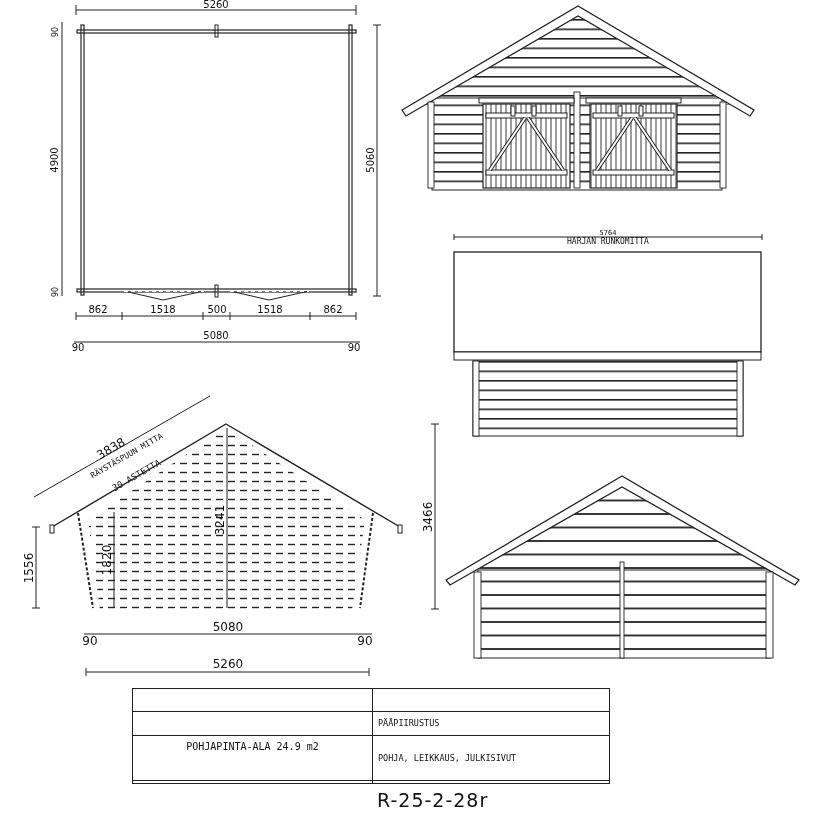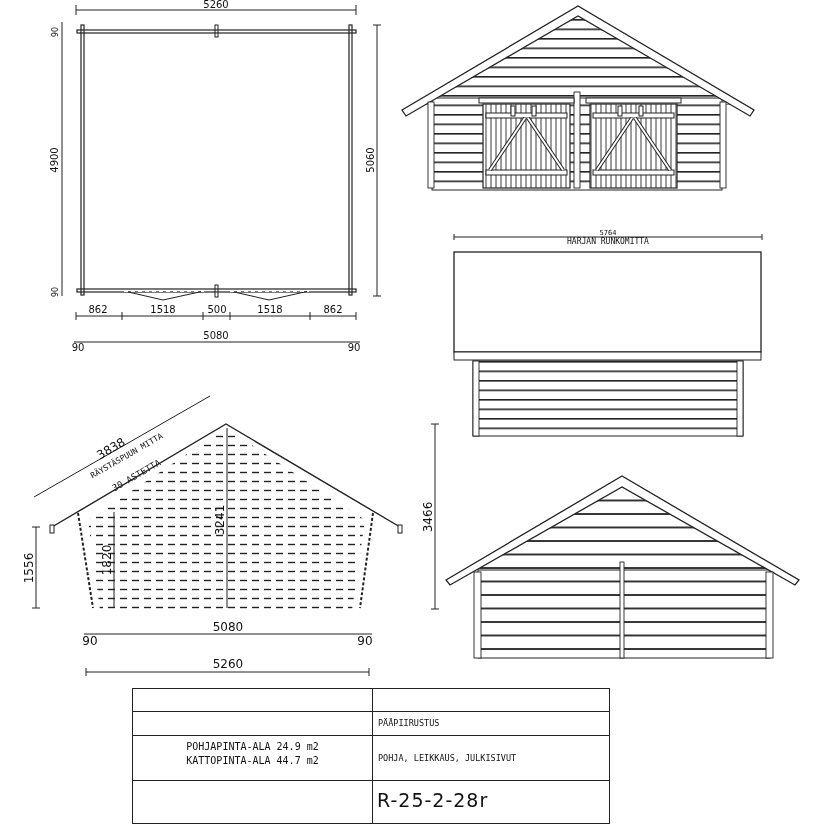--- a/index.html
+++ b/index.html
@@ -1,21 +1,21 @@
 <!DOCTYPE html>
 <html><head>
 <meta charset="utf-8">
 <style>
   html, body { margin:0; padding:0; background:#ffffff; }
   body { width:828px; height:828px; position:relative; overflow:hidden; font-family:"DejaVu Sans Mono", monospace; }
   svg { position:absolute; left:0; top:0; }
   .dim { font-family:"DejaVu Sans", sans-serif; font-size:10px; fill:#111; }
   .dimL { font-family:"DejaVu Sans", sans-serif; font-size:12px; fill:#111; }
   .lbl { font-family:"DejaVu Sans Mono", monospace; font-size:8px; fill:#111; }
-  .tb { position:absolute; left:132px; top:688px; width:478px; height:136px; border:1.5px solid #222; box-sizing:border-box;padding-left:44px; }
+  .tb { position:absolute; left:132px; top:688px; width:478px; height:96px; border:1.5px solid #222; box-sizing:border-box;padding-left:44px; }
   .tb .row { position:absolute; left:0; right:0; border-bottom:1px solid #222; }
   .tb .vline { position:absolute; left:239px; top:0; bottom:0; border-left:1px solid #222; }
   .tb .cell { position:absolute; color:#111; }
   .area { font-family:"DejaVu Sans Mono", monospace; font-size:10px; line-height:14px; left:0; width:239px; text-align:center; top:51px; }
   .small { font-family:"DejaVu Sans Mono", monospace; font-size:8.5px; left:245px; }
   .code { font-family:"DejaVu Sans", sans-serif; font-size:19px; left:244px; top:100px; letter-spacing:1px; }
 </style>
 </head>
 <body>
 
@@ -204,17 +204,16 @@
 
 <div class="tb">
   <div class="vline"></div>
   <div class="row" style="top:0;height:22px;"></div>
   <div class="row" style="top:22px;height:24px;"></div>
   <div class="row" style="top:46px;height:45px;"></div>
 
   <div class="cell small" style="top:29px;">PÄÄPIIRUSTUS</div>
   <div class="cell area">
     <div>POHJAPINTA-ALA 24.9 m2</div>
-    <div>KATTOPINTA-ALA 44.7 m2</div>
   </div>
   <div class="cell small" style="top:64px;">POHJA, LEIKKAUS, JULKISIVUT</div>
   <div class="cell code">R-25-2-28r</div>
 </div>
 
 </body></html>

